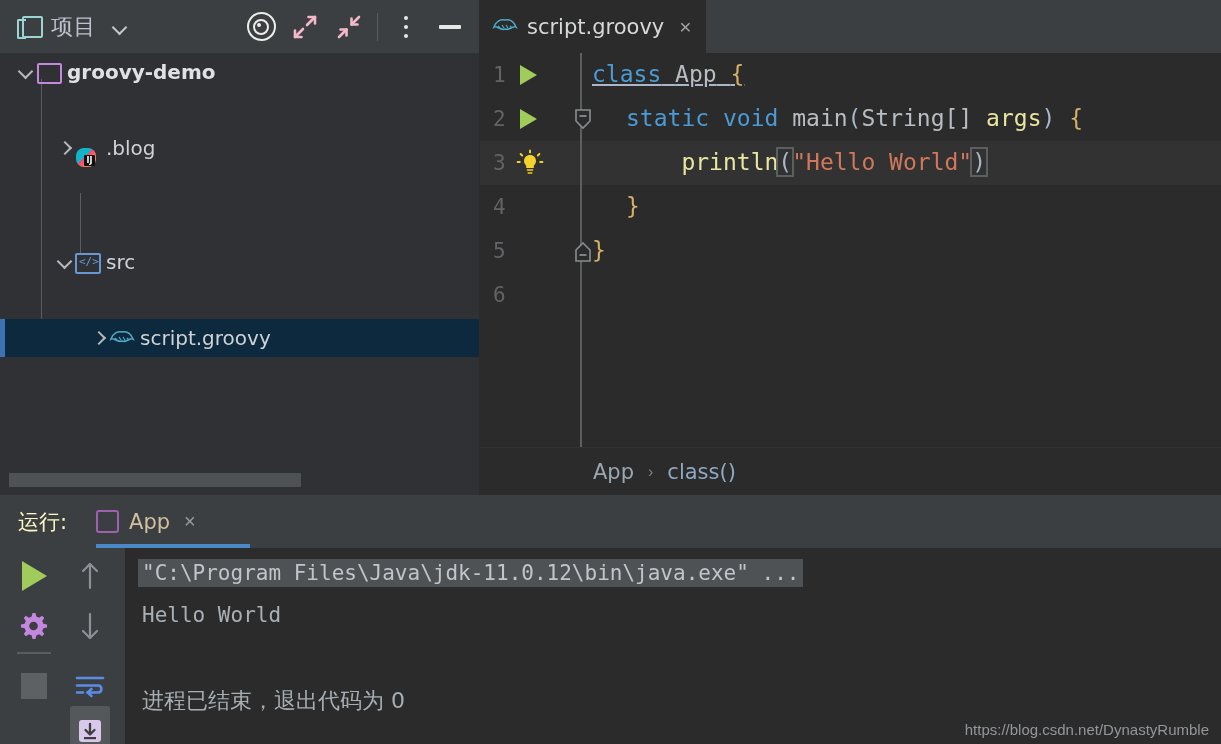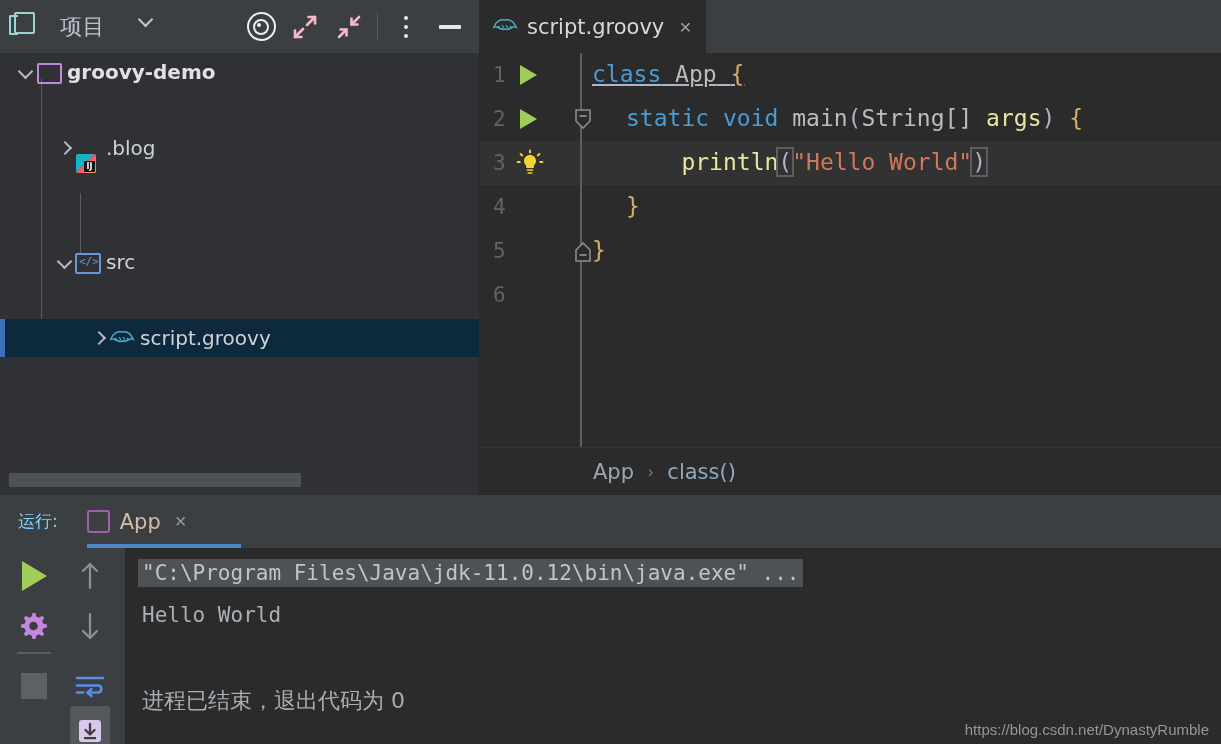--- a/index.html
+++ b/index.html
@@ -13,21 +13,21 @@
 
   
   .project-pane{
     position:absolute;left:0;top:0;width:480px;height:495px;
     background:#3c3f41;
   }
   .project-header{
     position:absolute;left:0;top:0;width:480px;height:53px;
     background:#3c3f41;display:flex;align-items:center;
   }
-  .ph-left{display:flex;gap:26px;padding-left:9px;}
+  .ph-left{display:flex;align-items:center;gap:9px;padding-left:17px;}
   .folder-icon{width:25px;height:21px;position:relative;flex:none;}
   .folder-icon .back{
     position:absolute;left:0;top:3px;width:7px;height:16px;
     border:2.2px solid #9bd4d2;border-right:none;border-radius:2px 0 0 2px;
   }
   .folder-icon .front{
     position:absolute;left:5px;top:0;width:17px;height:18px;
     border:2.4px solid #9bd4d2;border-radius:2px;
   }
   .ph-title{
@@ -89,21 +89,21 @@
     transform:rotate(45deg);
   }
   .tlabel{margin-left:7px;}
   .tlabel.bold{font-weight:bold;color:#dfe1e5;}
   .tpath{margin-left:11px;color:#7e8386;font-size:19px;}
   .ticon{width:24px;height:22px;flex:none;position:relative;margin-left:2px;}
 
   
   .i-folder-violet{width:21px;height:17px;border:2.2px solid #c387e0;border-radius:2px;
     position:absolute;left:1px;top:2px;}
-  .i-idea{position:absolute;left:1px;top:17px;width:20px;height:19px;border-radius:2px;
+  .i-idea{position:absolute;left:1px;top:11px;width:20px;height:19px;border-radius:8px;
     background:linear-gradient(135deg,#14b4c8 0%,#14b4c8 45%,#f04a6e 46%,#f0b74a 100%);}
   .i-idea b{position:absolute;right:1px;bottom:1px;width:11px;height:11px;background:#111;
     border-radius:1px;color:#fff;font-size:8px;line-height:11px;text-align:center;
     font-family:"DejaVu Sans",sans-serif;font-weight:bold;}
   .i-folder-red{position:absolute;left:0;top:2px;width:21px;height:17px;}
   .i-folder-red .b1{position:absolute;left:0;top:0;width:10px;height:17px;background:#e0736e;border-radius:2px 0 0 2px;}
   .i-folder-red .b2{position:absolute;left:8px;top:3px;width:13px;height:14px;background:#f0a8a4;border-radius:2px;}
   .i-folder-src{position:absolute;left:0;top:2px;width:22px;height:17px;}
   .i-folder-src .o{position:absolute;left:0;top:0;width:22px;height:17px;border:2.2px solid #6897d6;border-radius:2px;}
   .i-folder-src .t{position:absolute;left:4px;top:2px;width:14px;height:13px;color:#6897d6;
@@ -173,21 +173,21 @@
   .bc-sep{color:#7d8185;font-size:16px;}
 
   
   .run-pane{
     position:absolute;left:0;top:495px;width:1221px;height:249px;background:#3c3f41;
   }
   .run-header{
     position:absolute;left:0;top:0;width:1221px;height:53px;background:#3c3f41;
     display:flex;align-items:center;
   }
-  .run-label{margin-left:18px;color:#7dd3fc;font-size:17px;font-family:"DejaVu Sans",sans-serif;}
+  .run-label{margin-left:18px;color:#fef9c3;font-size:21px;font-family:"DejaVu Sans",sans-serif;}
   .run-tab{
     position:relative;margin-left:29px;height:53px;display:flex;align-items:center;gap:10px;
   }
   .run-tab .sq{width:19px;height:19px;border:2.2px solid #a060b0;border-radius:3px;}
   .run-tab .nm{color:#d0bfa0;font-size:21px;font-family:"DejaVu Sans",sans-serif;}
   .run-tab .cl{color:#9a9d9f;font-size:20px;margin-left:4px;}
   .run-tab .underline{position:absolute;left:0;bottom:0;width:154px;height:4px;background:#4a88c7;}
 
   .run-toolbar{
     position:absolute;left:0;top:53px;width:125px;height:196px;background:#3c3f41;

